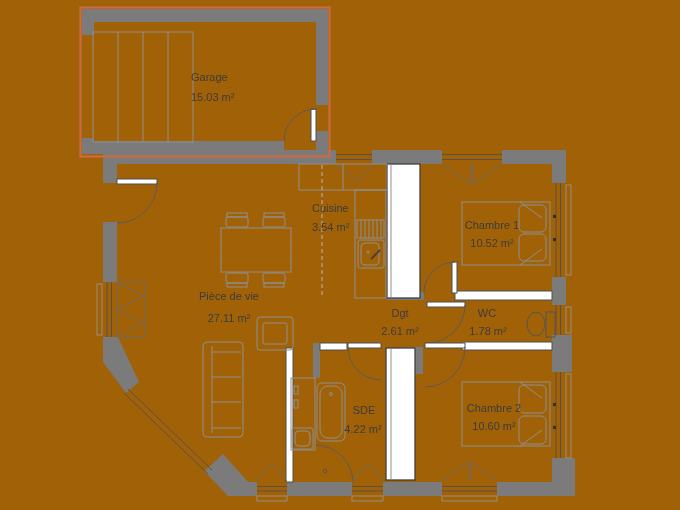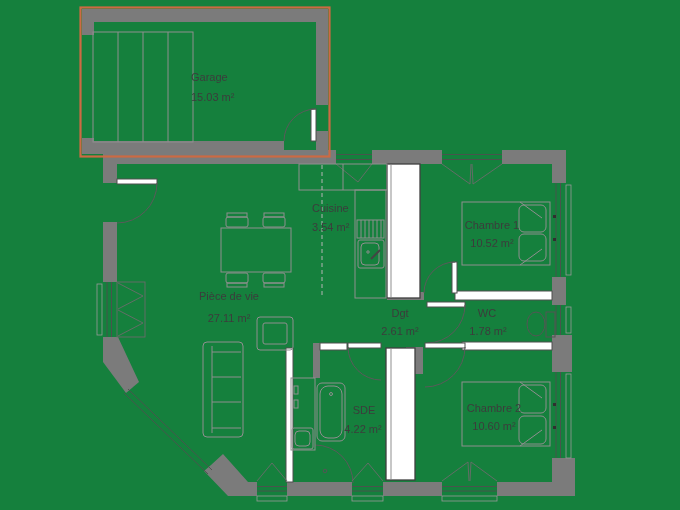--- a/index.html
+++ b/index.html
@@ -1,16 +1,16 @@
 <!DOCTYPE html>
 <html style="--wall: #7b7b7b; --accent: #cc6a43; --label: #3c3c3c;"><head>
 <meta charset="utf-8">
 <style>
   html,body{margin:0;padding:0;background:#fff;}
-  .page{position:relative;width:680px;height:510px;background:#15803d;overflow:hidden;}
+  .page{position:relative;width:680px;height:510px;background:#a16207;overflow:hidden;}
   svg{display:block;}
   .wall{fill:var(--wall,#7b7b7b);stroke:none;}
   .iw{fill:#ffffff;stroke:#4f4f4f;stroke-width:1;}
   .arc{fill:none;stroke:#5a5a5a;stroke-width:1;}
   .glz{stroke:#4f4f4f;stroke-width:0.9;fill:none;}
   .sill{fill:none;stroke:#9a9a9a;stroke-width:0.8;}
   .win{fill:none;stroke:#6b6b6b;stroke-width:0.9;}
   .furl{fill:none;stroke:#8f8f8f;stroke-width:1;}
   .furd{fill:none;stroke:#555;stroke-width:1;}
   .closet{fill:#fff;stroke:#3f3f3f;stroke-width:1.3;}

